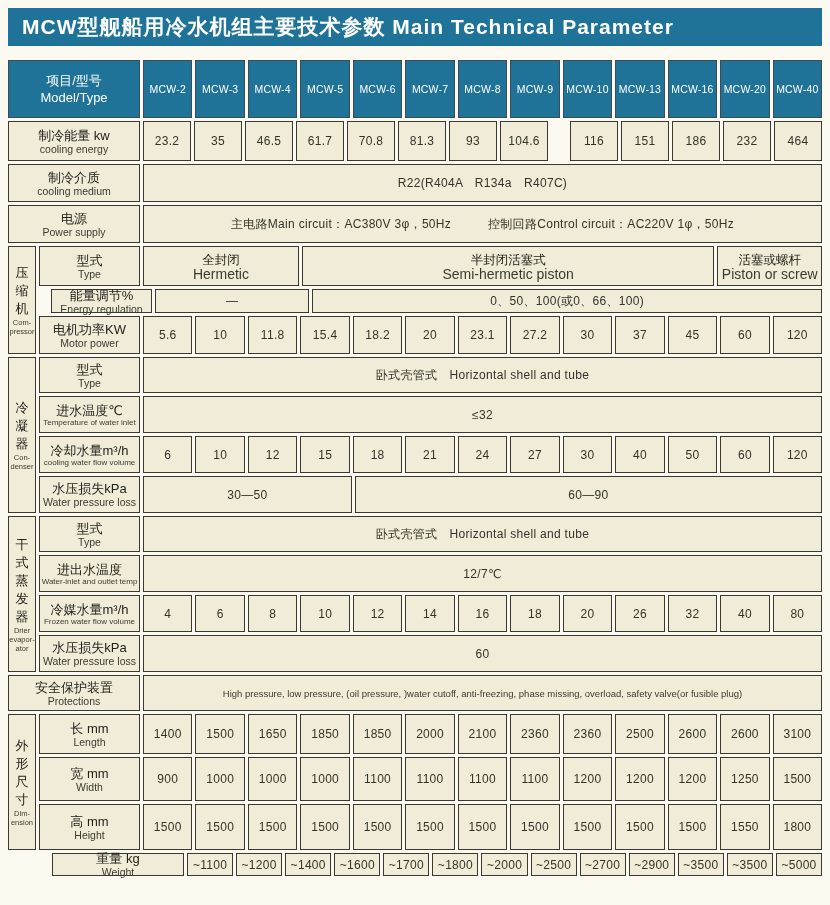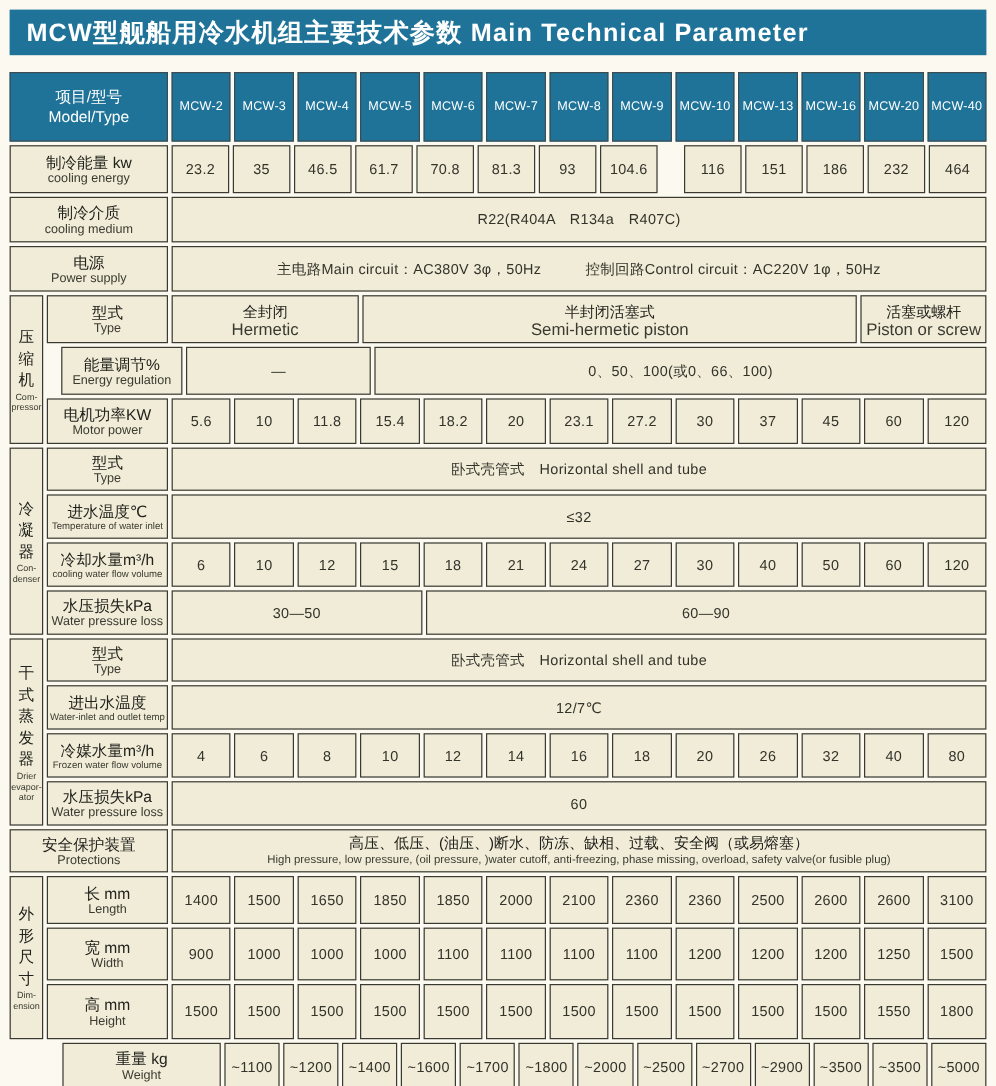--- a/index.html
+++ b/index.html
@@ -157,21 +157,21 @@
             </div>
             <div class="cell" style="flex: 8 8 0%;">
               <div class="c-zh">半封闭活塞式</div>
               <div class="c-en">Semi-hermetic piston</div>
             </div>
             <div class="cell" style="flex: 2 2 0%;">
               <div class="c-zh">活塞或螺杆</div>
               <div class="c-en">Piston or screw</div>
             </div>
           </div>
-          <div class="row" style="height: 40px; padding-left: 12px;">
+          <div class="row" style="height: 24px; padding-left: 12px;">
             <div class="label-box in-sec">
               <div class="l-zh">能量调节%</div>
               <div class="l-en">Energy regulation</div>
             </div>
             <div class="cell" style="flex: 3 3 0%;">
               <div class="c-v">—</div>
             </div>
             <div class="cell" style="flex: 10 10 0%;">
               <div class="c-v">0、50、100(或0、66、100)</div>
             </div>
@@ -394,21 +394,20 @@
             </div>
           </div>
         </div>
       </div>
       <div class="row" style="height: 36px;">
         <div class="label-box">
           <div class="l-zh">安全保护装置</div>
           <div class="l-en">Protections</div>
         </div>
         <div class="cell" style="flex: 13 13 0%;">
-          <div class="c-zh">高压、低压、(油压、)断水、防冻、缺相、过载、安全阀（或易熔塞）</div>
           <div class="c-en c-en-long">High pressure, low pressure, (oil pressure, )water cutoff, anti-freezing, phase missing, overload, safety valve(or fusible plug)</div>
         </div>
       </div>
       <div class="section-wrap">
         <div class="strip">
           <div class="s-zh">外</div>
           <div class="s-zh">形</div>
           <div class="s-zh">尺</div>
           <div class="s-zh">寸</div>
           <div class="s-en">Dim-
@@ -545,21 +544,21 @@
             </div>
             <div class="cell" style="flex: 1 1 0%;">
               <div class="c-v">1550</div>
             </div>
             <div class="cell" style="flex: 1 1 0%;">
               <div class="c-v">1800</div>
             </div>
           </div>
         </div>
       </div>
-      <div class="row" style="height: 39px; padding-left: 44px;">
+      <div class="row" style="height: 23px; padding-left: 44px;">
         <div class="label-box">
           <div class="l-zh">重量 kg</div>
           <div class="l-en">Weight</div>
         </div>
         <div class="cell" style="flex: 1 1 0%;">
           <div class="c-v">~1100</div>
         </div>
         <div class="cell" style="flex: 1 1 0%;">
           <div class="c-v">~1200</div>
         </div>

